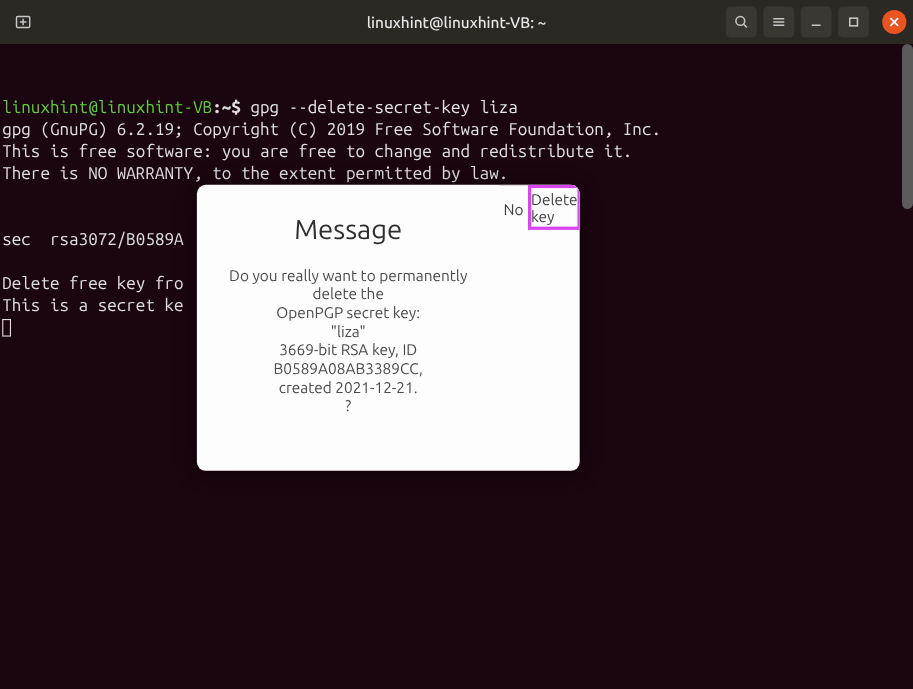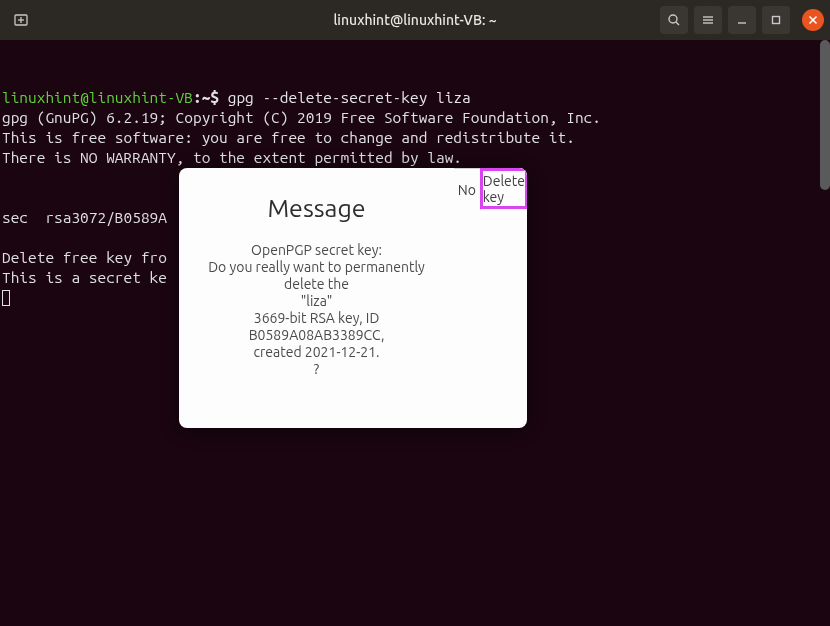--- a/index.html
+++ b/index.html
@@ -210,22 +210,22 @@
 <span>This is a secret ke</span>
 <span class="cursor-box"></span></div>
 </div>
 
 <div class="scrollbar"></div>
 
 <div class="dialog">
   <div class="dialog-body">
     <div class="dialog-title">Message</div>
     <div class="dialog-text">
+      <div>Do you really want to permanently delete the</div>
       <div>OpenPGP secret key:</div>
-      <div>Do you really want to permanently delete the</div>
       <div>"liza"</div>
       <div>3669-bit RSA key, ID B0589A08AB3389CC,</div>
       <div>created 2021-12-21.</div>
       <div>?</div>
     </div>
   </div>
   <div class="dialog-buttons">
     <div class="dialog-btn no">No</div>
     <div class="dialog-btn delete">Delete key</div>
   </div>

